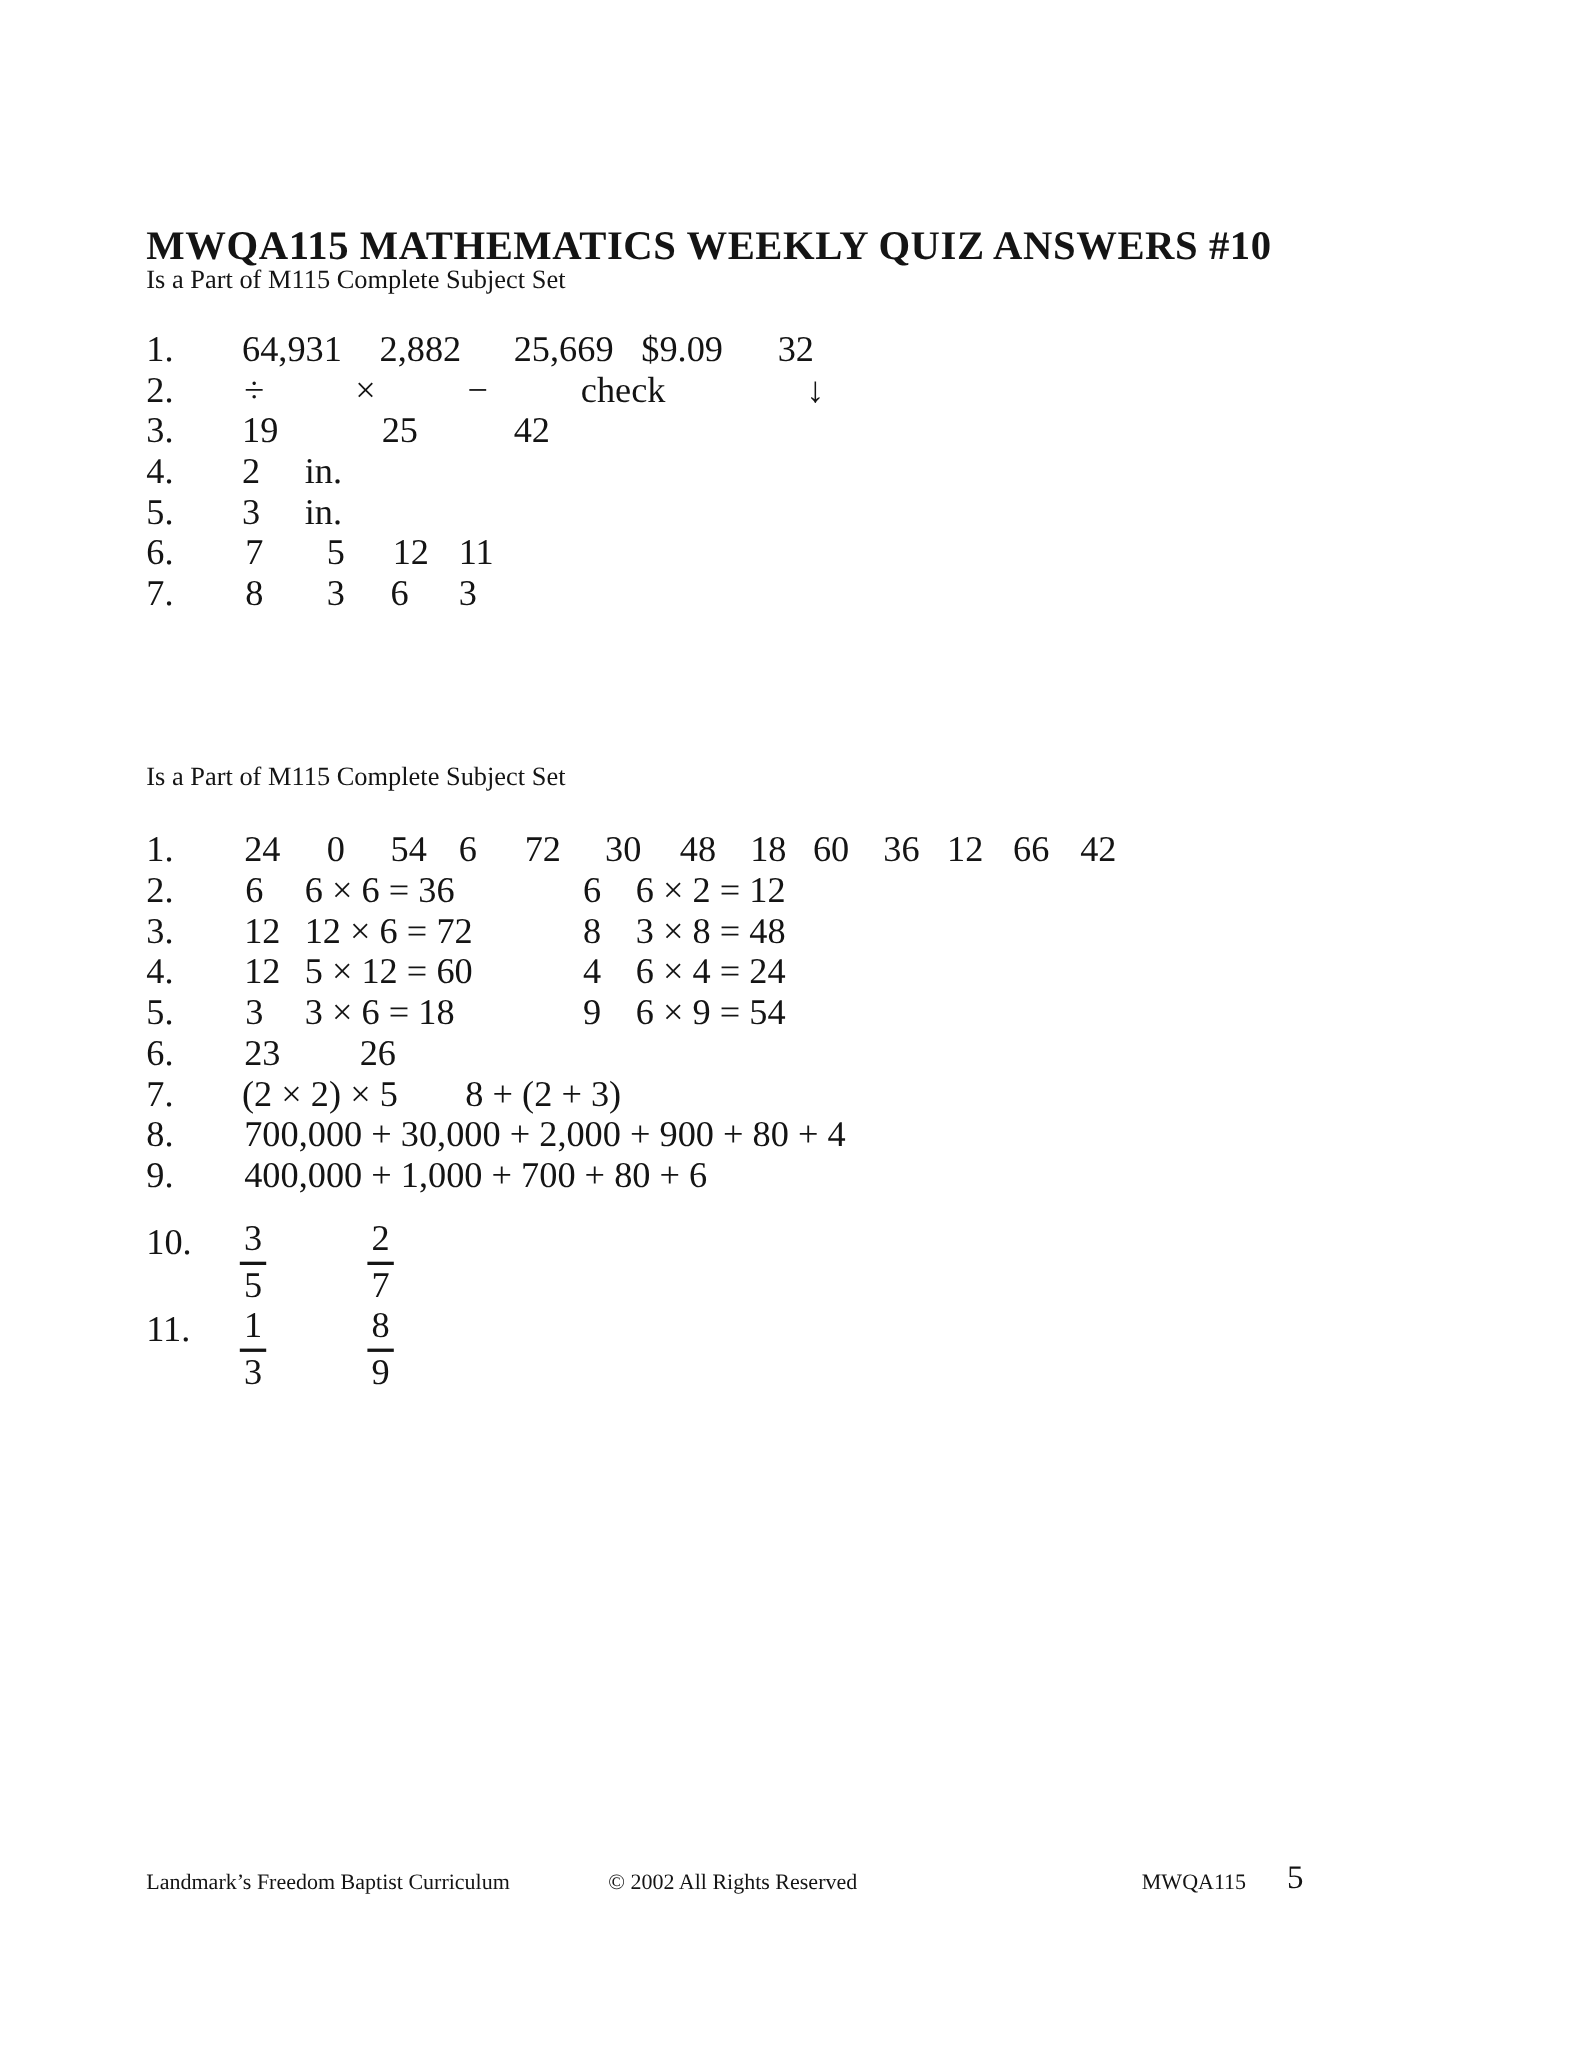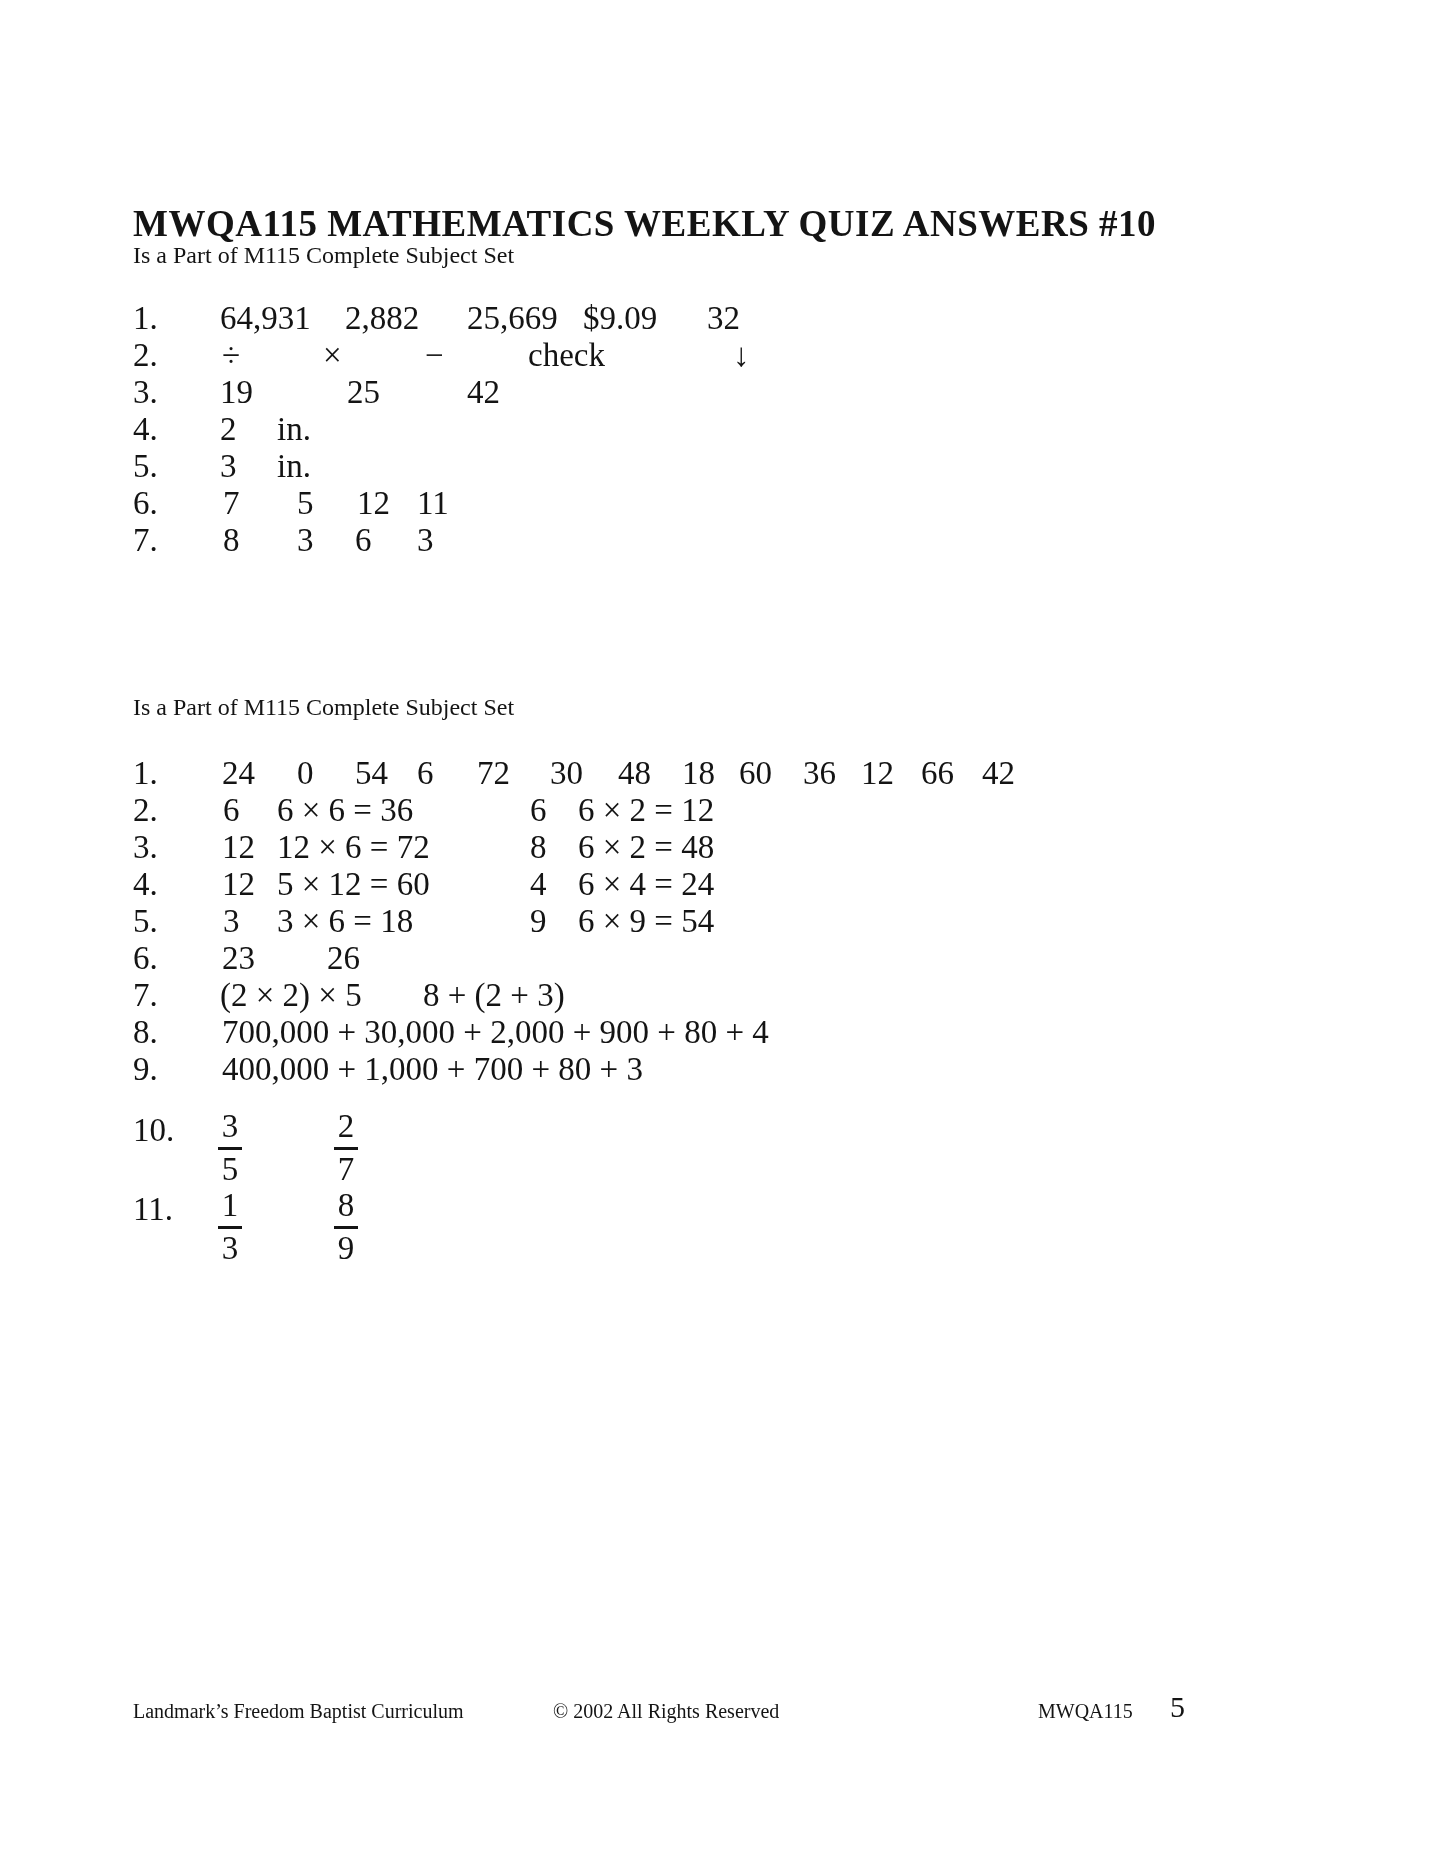--- a/index.html
+++ b/index.html
@@ -127,21 +127,21 @@
       <span style="left:223px">6</span>
       <span style="left:277px">6 × 6 = 36</span>
       <span style="left:530px">6</span>
       <span style="left:578px">6 × 2 = 12</span>
     </div>
     <div class="row">
       <span class="num">3.</span>
       <span style="left:222px">12</span>
       <span style="left:277px">12 × 6 = 72</span>
       <span style="left:530px">8</span>
-      <span style="left:578px">6 × 2 = 48</span>
+      <span style="left:578px">3 × 8 = 48</span>
     </div>
     <div class="row">
       <span class="num">4.</span>
       <span style="left:222px">12</span>
       <span style="left:277px">5 × 12 = 60</span>
       <span style="left:530px">4</span>
       <span style="left:578px">6 × 4 = 24</span>
     </div>
     <div class="row">
       <span class="num">5.</span>
@@ -159,21 +159,21 @@
       <span class="num">7.</span>
       <span style="left:220px">(2 × 2) × 5</span>
       <span style="left:423px">8 + (2 + 3)</span>
     </div>
     <div class="row">
       <span class="num">8.</span>
       <span style="left:222px">700,000 + 30,000 + 2,000 + 900 + 80 + 4</span>
     </div>
     <div class="row">
       <span class="num">9.</span>
-      <span style="left:222px">400,000 + 1,000 + 700 + 80 + 3</span>
+      <span style="left:222px">400,000 + 1,000 + 700 + 80 + 6</span>
     </div>
   </div>
 
   <div class="frac-rows" style="top:1108px">
     <div class="frac-row">
       <span class="num">10.</span>
       <div class="frac" style="left:218px">
         <span>3</span>
         <span class="bar"></span>
         <span>5</span>

